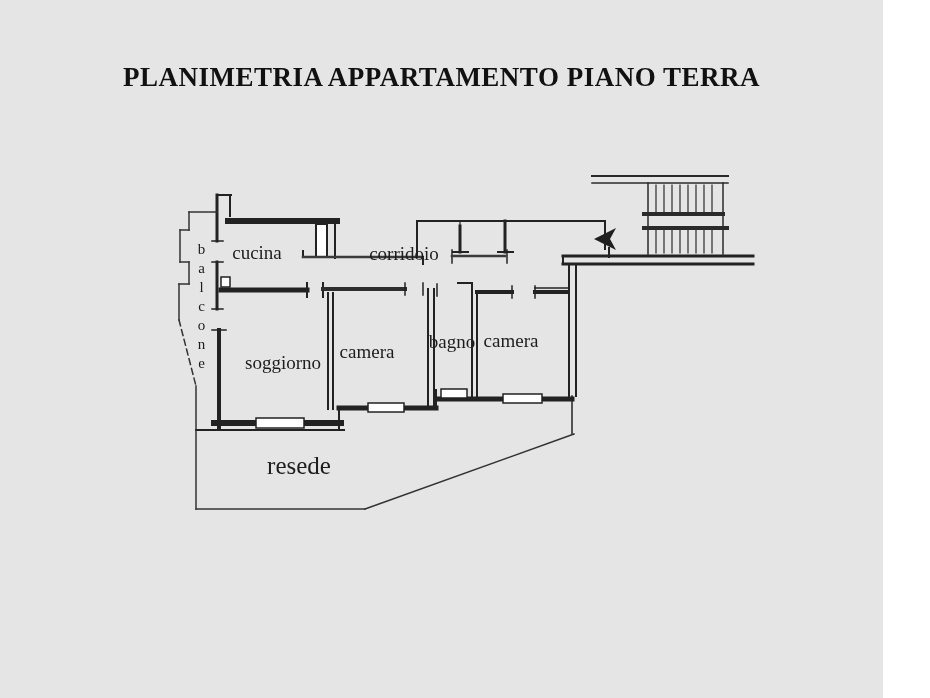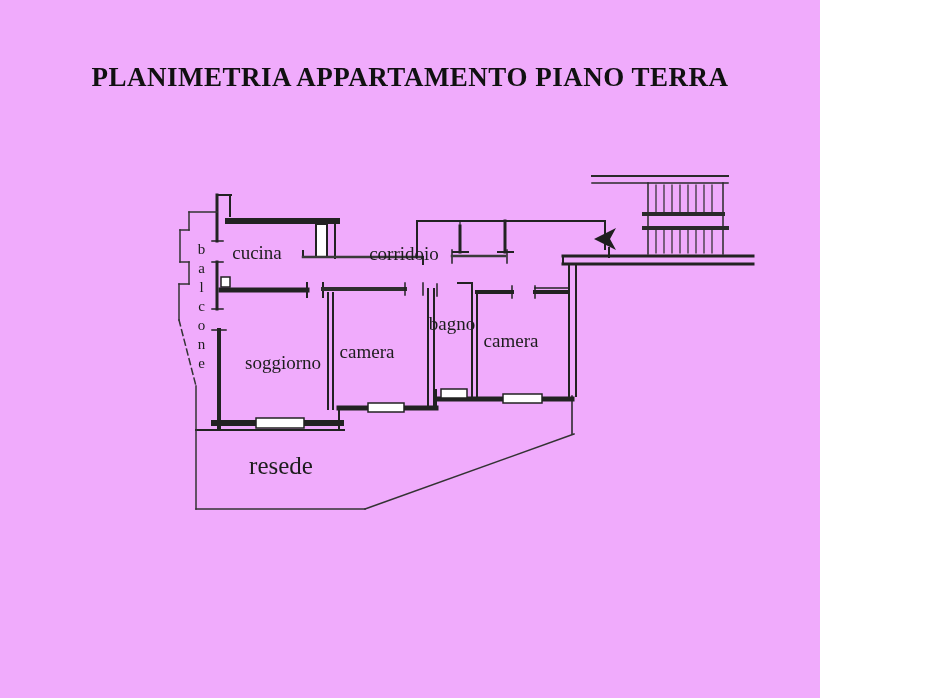--- a/index.html
+++ b/index.html
@@ -1,30 +1,30 @@
 <!DOCTYPE html>
 <html><head>
 <meta charset="utf-8">
 <style>
   html,body{margin:0;padding:0;background:#ffffff;}
   .page{
-    position:relative;width:820px;height:698px;background:#f0abfc;overflow:hidden;
+    position:relative;width:883px;height:698px;background:#e5e5e5;overflow:hidden;
     font-family:"Liberation Serif","DejaVu Serif",serif;color:#1f1f1f;
   }
   .title{
     position:absolute;left:0;top:62px;width:100%;text-align:center;
     font-size:27px;font-weight:bold;letter-spacing:0.5px;color:#111;
   }
   .plan{position:absolute;left:0;top:0;width:930px;height:698px;}
   .plan svg{position:absolute;left:0;top:0;}
   .lbl{
     position:absolute;transform:translate(-50%,-50%);
     font-size:19px;color:#1d1d1d;white-space:nowrap;
   }
-  .lbl-resede{font-size:25px;}
+  .lbl-resede{font-size:25px;margin-left:18px;}
   .lbl-balcone{
     transform:translate(-50%,0);
     writing-mode:vertical-rl;text-orientation:upright;
     font-size:15px;letter-spacing:3px;line-height:1;
   }
 </style>
 </head>
 <body>
 
 <div class="page">
@@ -170,18 +170,18 @@
         <path d="M196,430 V509"></path>
         <path d="M196,509 H365"></path>
         <path d="M365,509 L574,434"></path>
       </g>
     </svg>
 
     <span class="lbl" style="left:257px;top:253px;">cucina</span>
     <span class="lbl" style="left:404px;top:254px;">corridoio</span>
     <span class="lbl" style="left:283px;top:363px;">soggiorno</span>
     <span class="lbl" style="left:367px;top:352px;">camera</span>
-    <span class="lbl" style="left:452px;top:324px;text-align:right;">bagno</span>
+    <span class="lbl" style="left:452px;top:342px;text-align:right;">bagno</span>
     <span class="lbl" style="left:511px;top:341px;">camera</span>
     <span class="lbl lbl-balcone" style="left:201px;top:241px;">balcone</span>
     <span class="lbl lbl-resede" style="left:281px;top:466px;">resede</span>
   </div>
 </div>
 
 </body></html>

